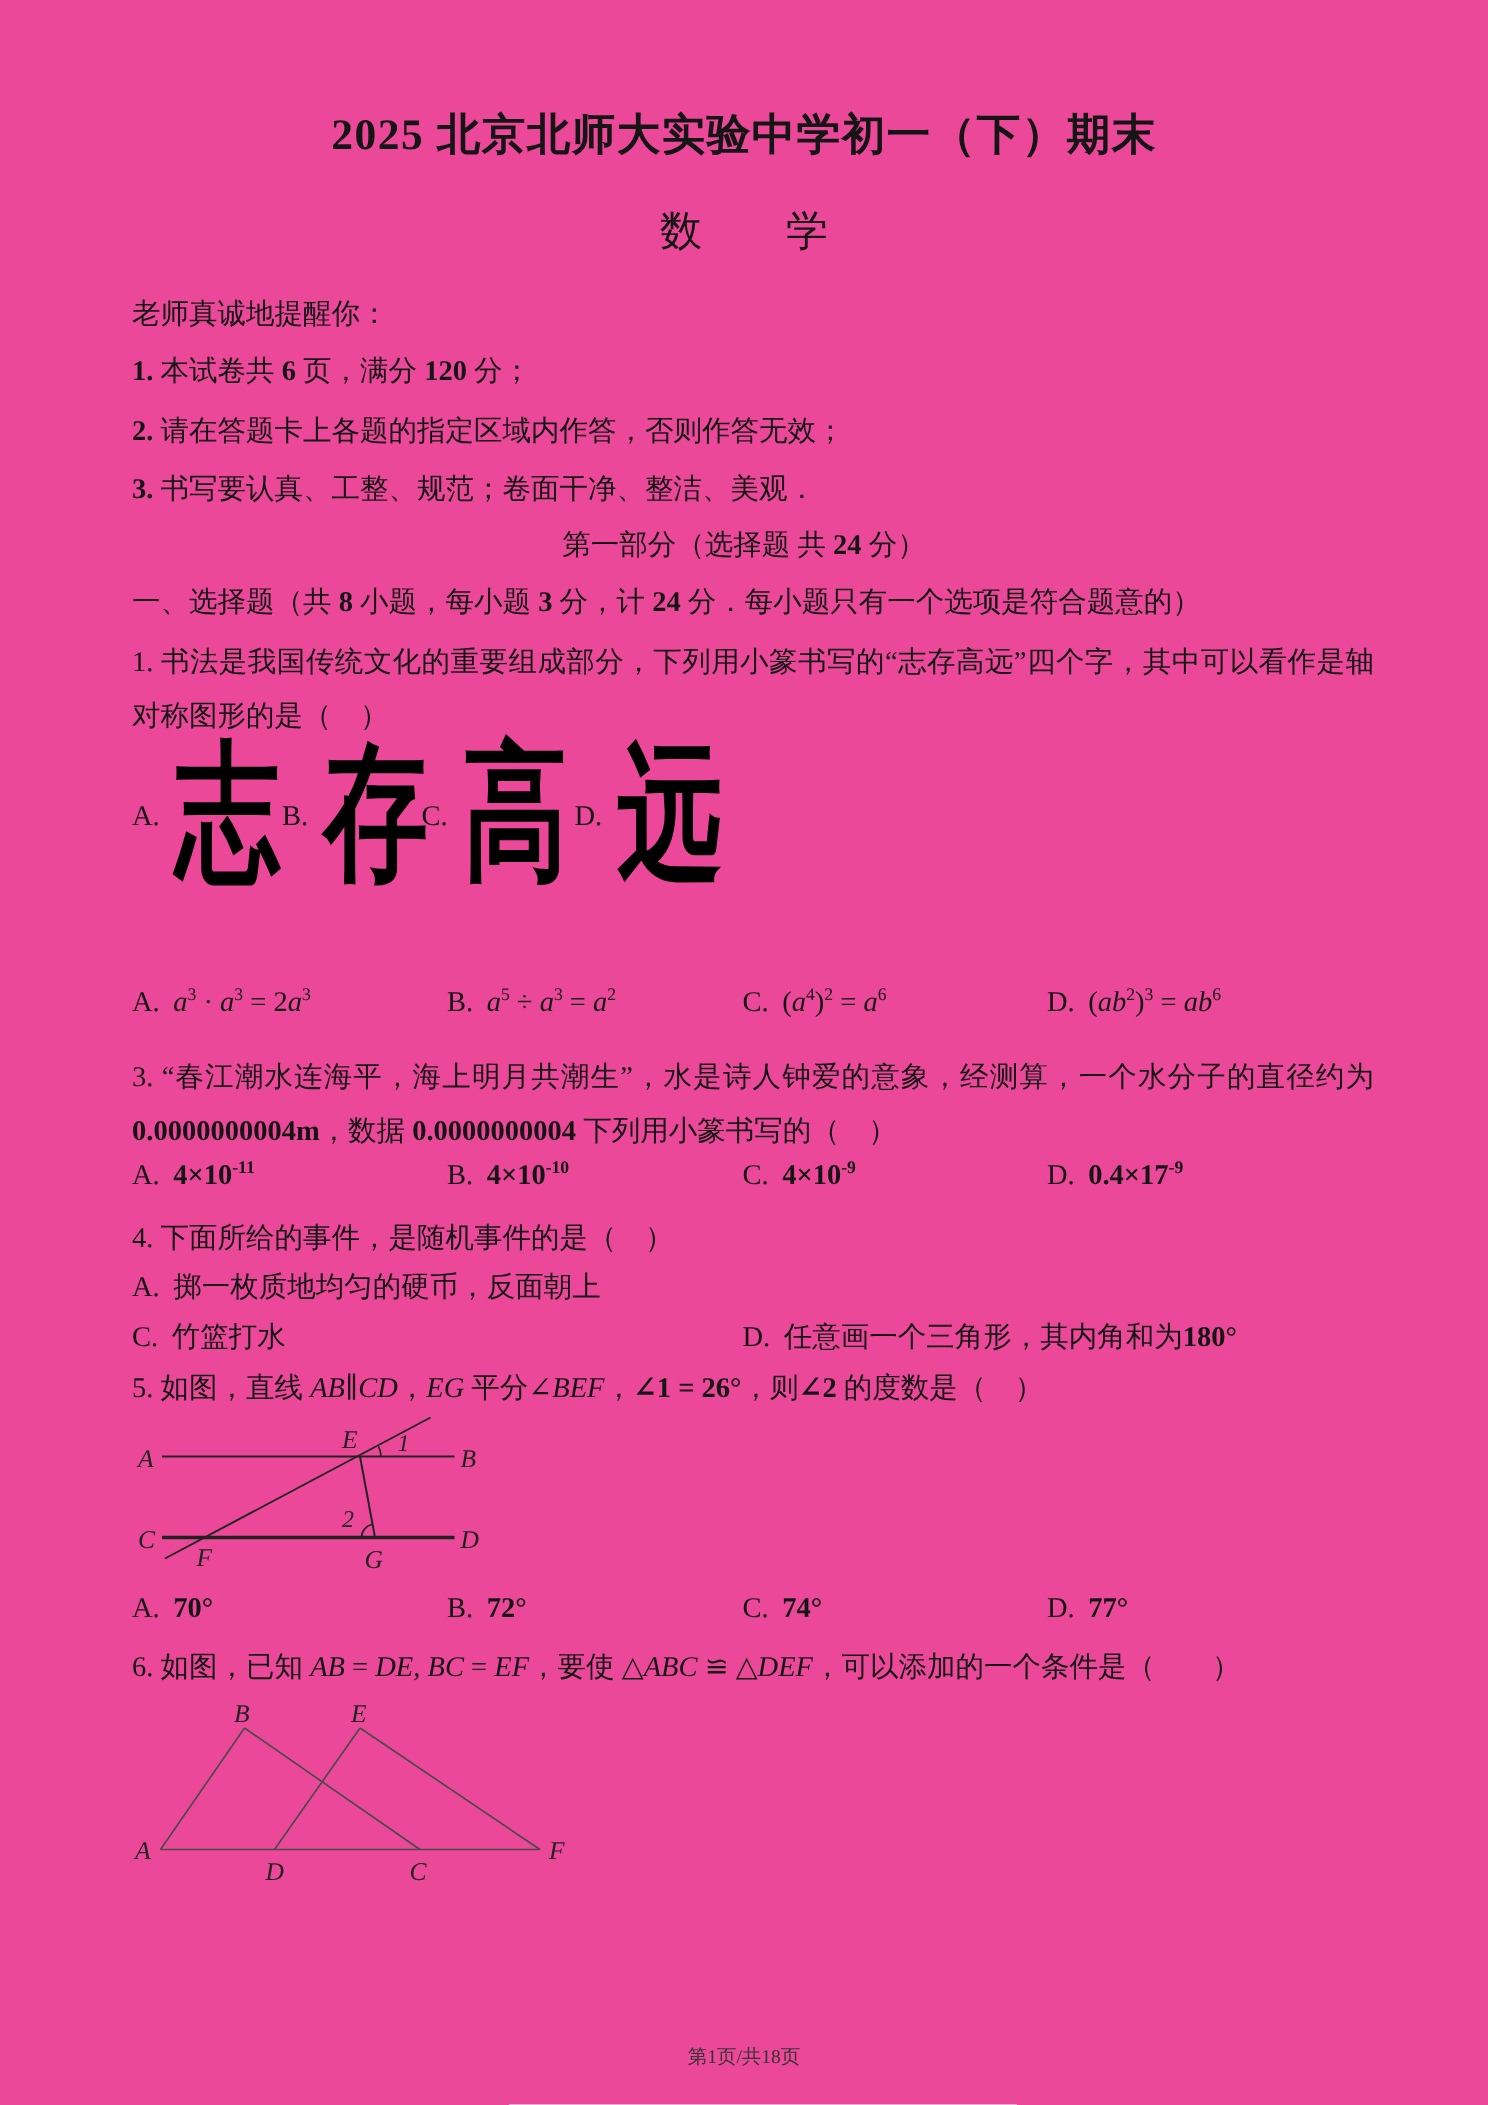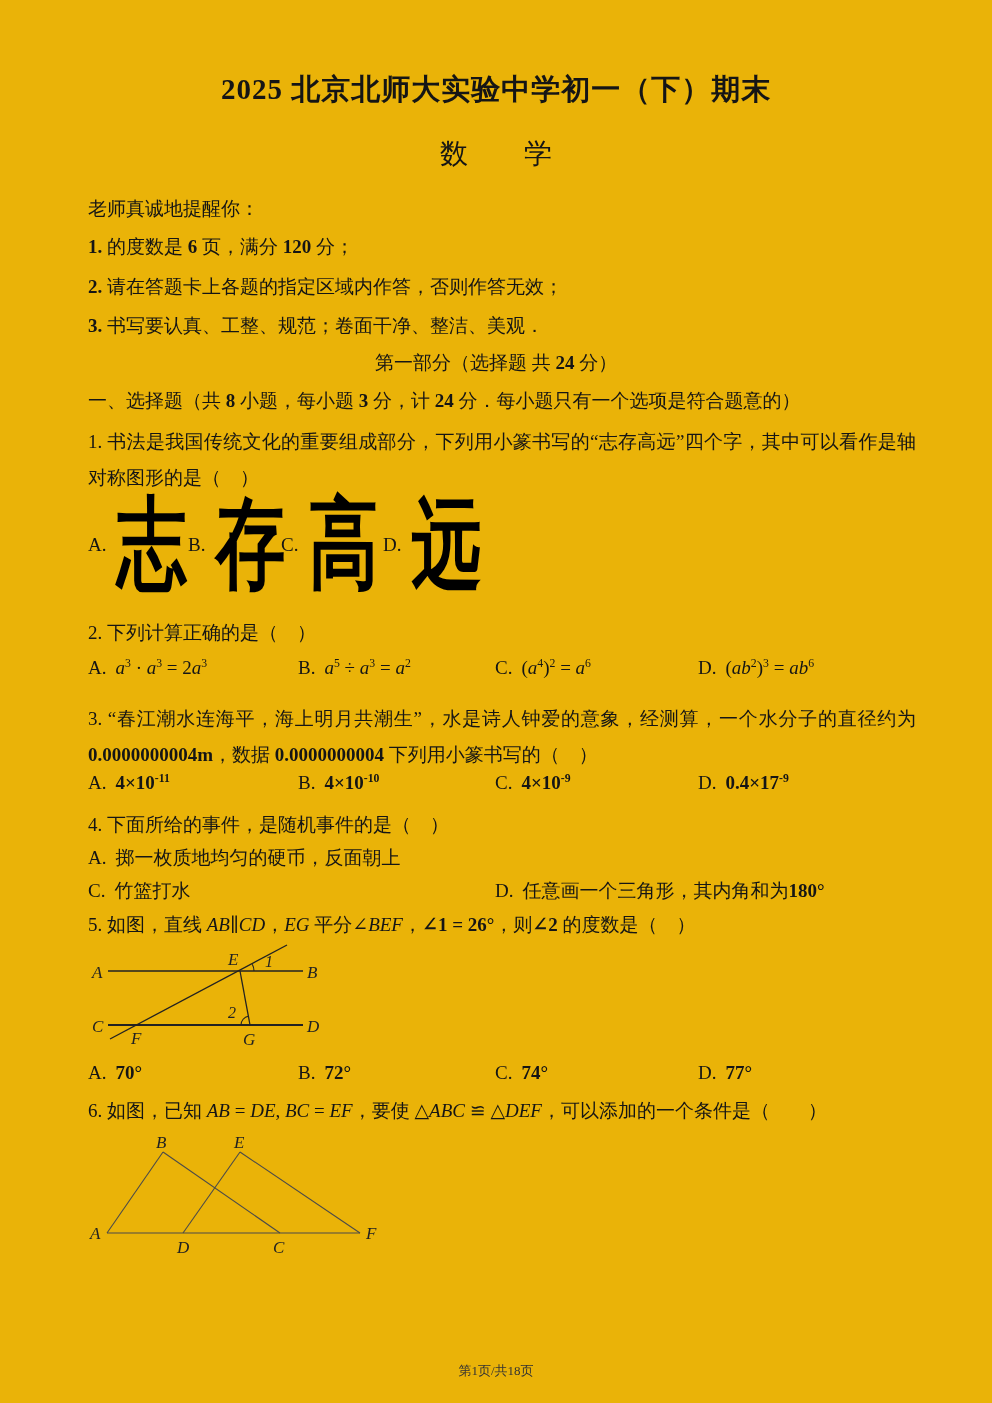--- a/index.html
+++ b/index.html
@@ -1,17 +1,17 @@
 <!DOCTYPE html>
 <html><head>
 <meta charset="utf-8">
 <style>
   html,body{margin:0;padding:0;background:#ffffff;}
   .page{
-    position:relative;width:992px;height:1403px;background:#eab308;overflow:hidden;
+    position:relative;width:992px;height:1403px;background:#ec4899;overflow:hidden;
     font-family:"Liberation Serif","DejaVu Serif",serif;color:#151515;font-size:19px;
   }
   .abs{position:absolute;}
   .center{left:0;width:100%;text-align:center;}
   .title{font-size:29px;font-weight:700;letter-spacing:1px;}
   .subject{font-size:28px;font-weight:400;}
   .para{width:828px;line-height:36px;text-align:justify;}
   .line{white-space:nowrap;}
   .row{left:0;width:100%;height:34px;}
   .opt{position:absolute;white-space:nowrap;top:0;}
@@ -32,21 +32,21 @@
 </head>
 <body>
 
 <div class="page">
 
   <div class="abs center title" style="top:70px">2025 北京北师大实验中学初一（下）期末</div>
   <div class="abs center subject" style="top:135px">数　　学</div>
 
   <div class="abs line" style="left:88px;top:196px">老师真诚地提醒你：</div>
 
-  <div class="abs line" style="left:88px;top:234px"><span class="s-b">1.</span><span> 的度数是 </span><span class="s-b">6</span><span> 页，满分 </span><span class="s-b">120</span><span> 分；</span></div>
+  <div class="abs line" style="left:88px;top:234px"><span class="s-b">1.</span><span> 本试卷共 </span><span class="s-b">6</span><span> 页，满分 </span><span class="s-b">120</span><span> 分；</span></div>
   <div class="abs line" style="left:88px;top:274px"><span class="s-b">2.</span><span> 请在答题卡上各题的指定区域内作答，否则作答无效；</span></div>
   <div class="abs line" style="left:88px;top:313px"><span class="s-b">3.</span><span> 书写要认真、工整、规范；卷面干净、整洁、美观．</span></div>
 
   <div class="abs center" style="top:350px"><span>第一部分（选择题 共 </span><span class="s-b">24</span><span> 分）</span></div>
   <div class="abs line" style="left:88px;top:388px"><span>一、选择题（共 </span><span class="s-b">8</span><span> 小题，每小题 </span><span class="s-b">3</span><span> 分，计 </span><span class="s-b">24</span><span> 分．每小题只有一个选项是符合题意的）</span></div>
 
   <div class="abs para" style="left:88px;top:424px">1. 书法是我国传统文化的重要组成部分，下列用小篆书写的“志存高远”四个字，其中可以看作是轴对称图形的是（　）</div>
 
   <div class="abs row" style="top:487px;height:118px">
     <div class="seal-group" style="left:88px">
@@ -60,21 +60,20 @@
     <div class="seal-group" style="left:281px">
       <span class="lbl">C.</span>
       <span class="seal-char">高</span>
     </div>
     <div class="seal-group" style="left:383px">
       <span class="lbl">D.</span>
       <span class="seal-char">远</span>
     </div>
   </div>
 
-  <div class="abs line" style="left:88px;top:620px">2. 下列计算正确的是（　）</div>
   <div class="abs row" style="top:657px">
     <span class="opt" style="left:88px"><span class="lbl">A.</span><span><span class="s-i">a</span><span class="s-sup">3</span><span> · </span><span class="s-i">a</span><span class="s-sup">3</span><span> = 2</span><span class="s-i">a</span><span class="s-sup">3</span></span></span>
     <span class="opt" style="left:298px"><span class="lbl">B.</span><span><span class="s-i">a</span><span class="s-sup">5</span><span> ÷ </span><span class="s-i">a</span><span class="s-sup">3</span><span> = </span><span class="s-i">a</span><span class="s-sup">2</span></span></span>
     <span class="opt" style="left:495px"><span class="lbl">C.</span><span><span>(</span><span class="s-i">a</span><span class="s-sup">4</span><span>)</span><span class="s-sup">2</span><span> = </span><span class="s-i">a</span><span class="s-sup">6</span></span></span>
     <span class="opt" style="left:698px"><span class="lbl">D.</span><span><span>(</span><span class="s-i">ab</span><span class="s-sup">2</span><span>)</span><span class="s-sup">3</span><span> = </span><span class="s-i">ab</span><span class="s-sup">6</span></span></span>
   </div>
 
   <div class="abs para" style="left:88px;top:701px"><span>3. “春江潮水连海平，海上明月共潮生”，水是诗人钟爱的意象，经测算，一个水分子的直径约为 </span><span class="s-b">0.0000000004m</span><span>，数据 </span><span class="s-b">0.0000000004</span><span> 下列用小篆书写的（　）</span></div>
   <div class="abs row" style="top:772px">
     <span class="opt" style="left:88px"><span class="lbl">A.</span><span><span class="s-b">4×10</span><span class="s-b s-sup">-11</span></span></span>

